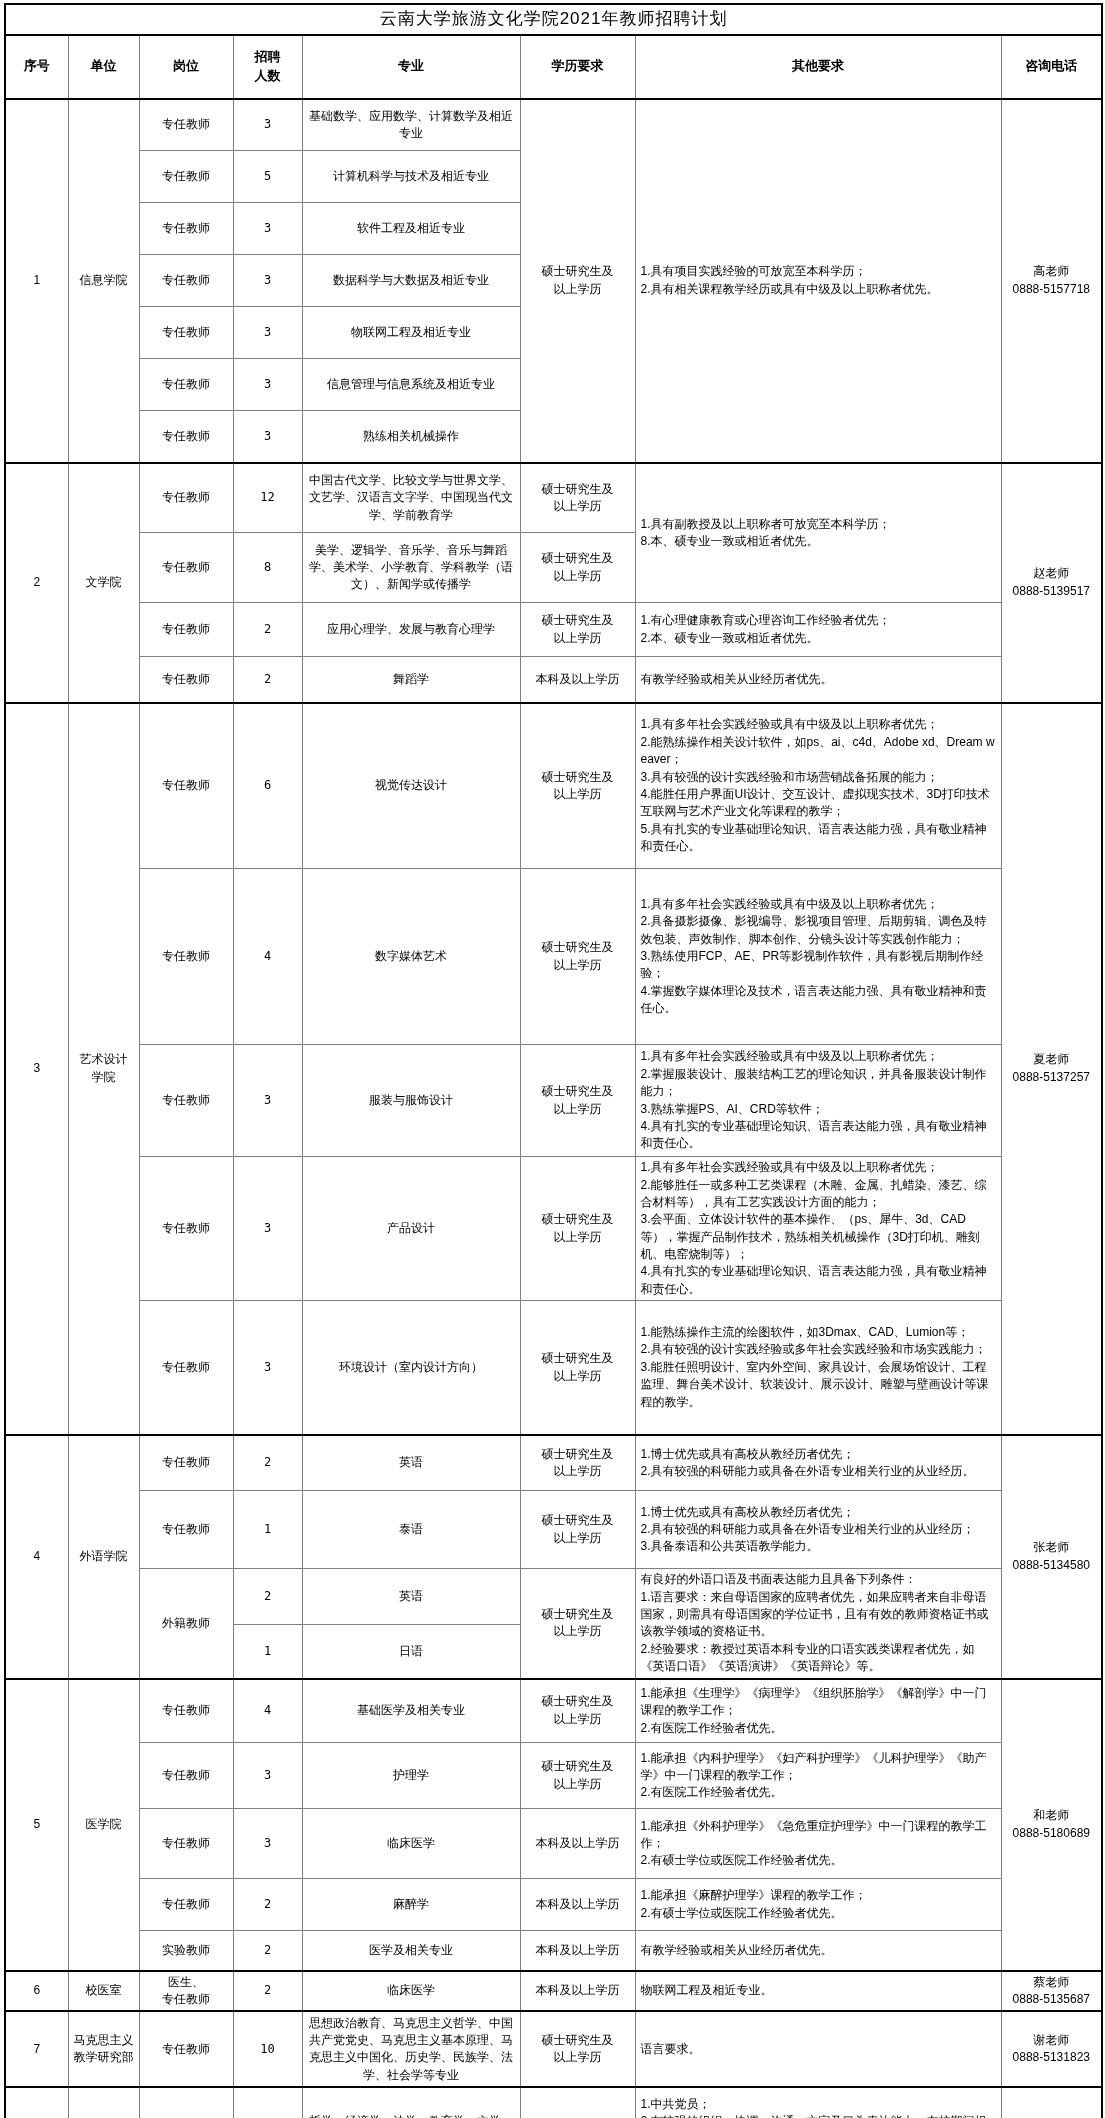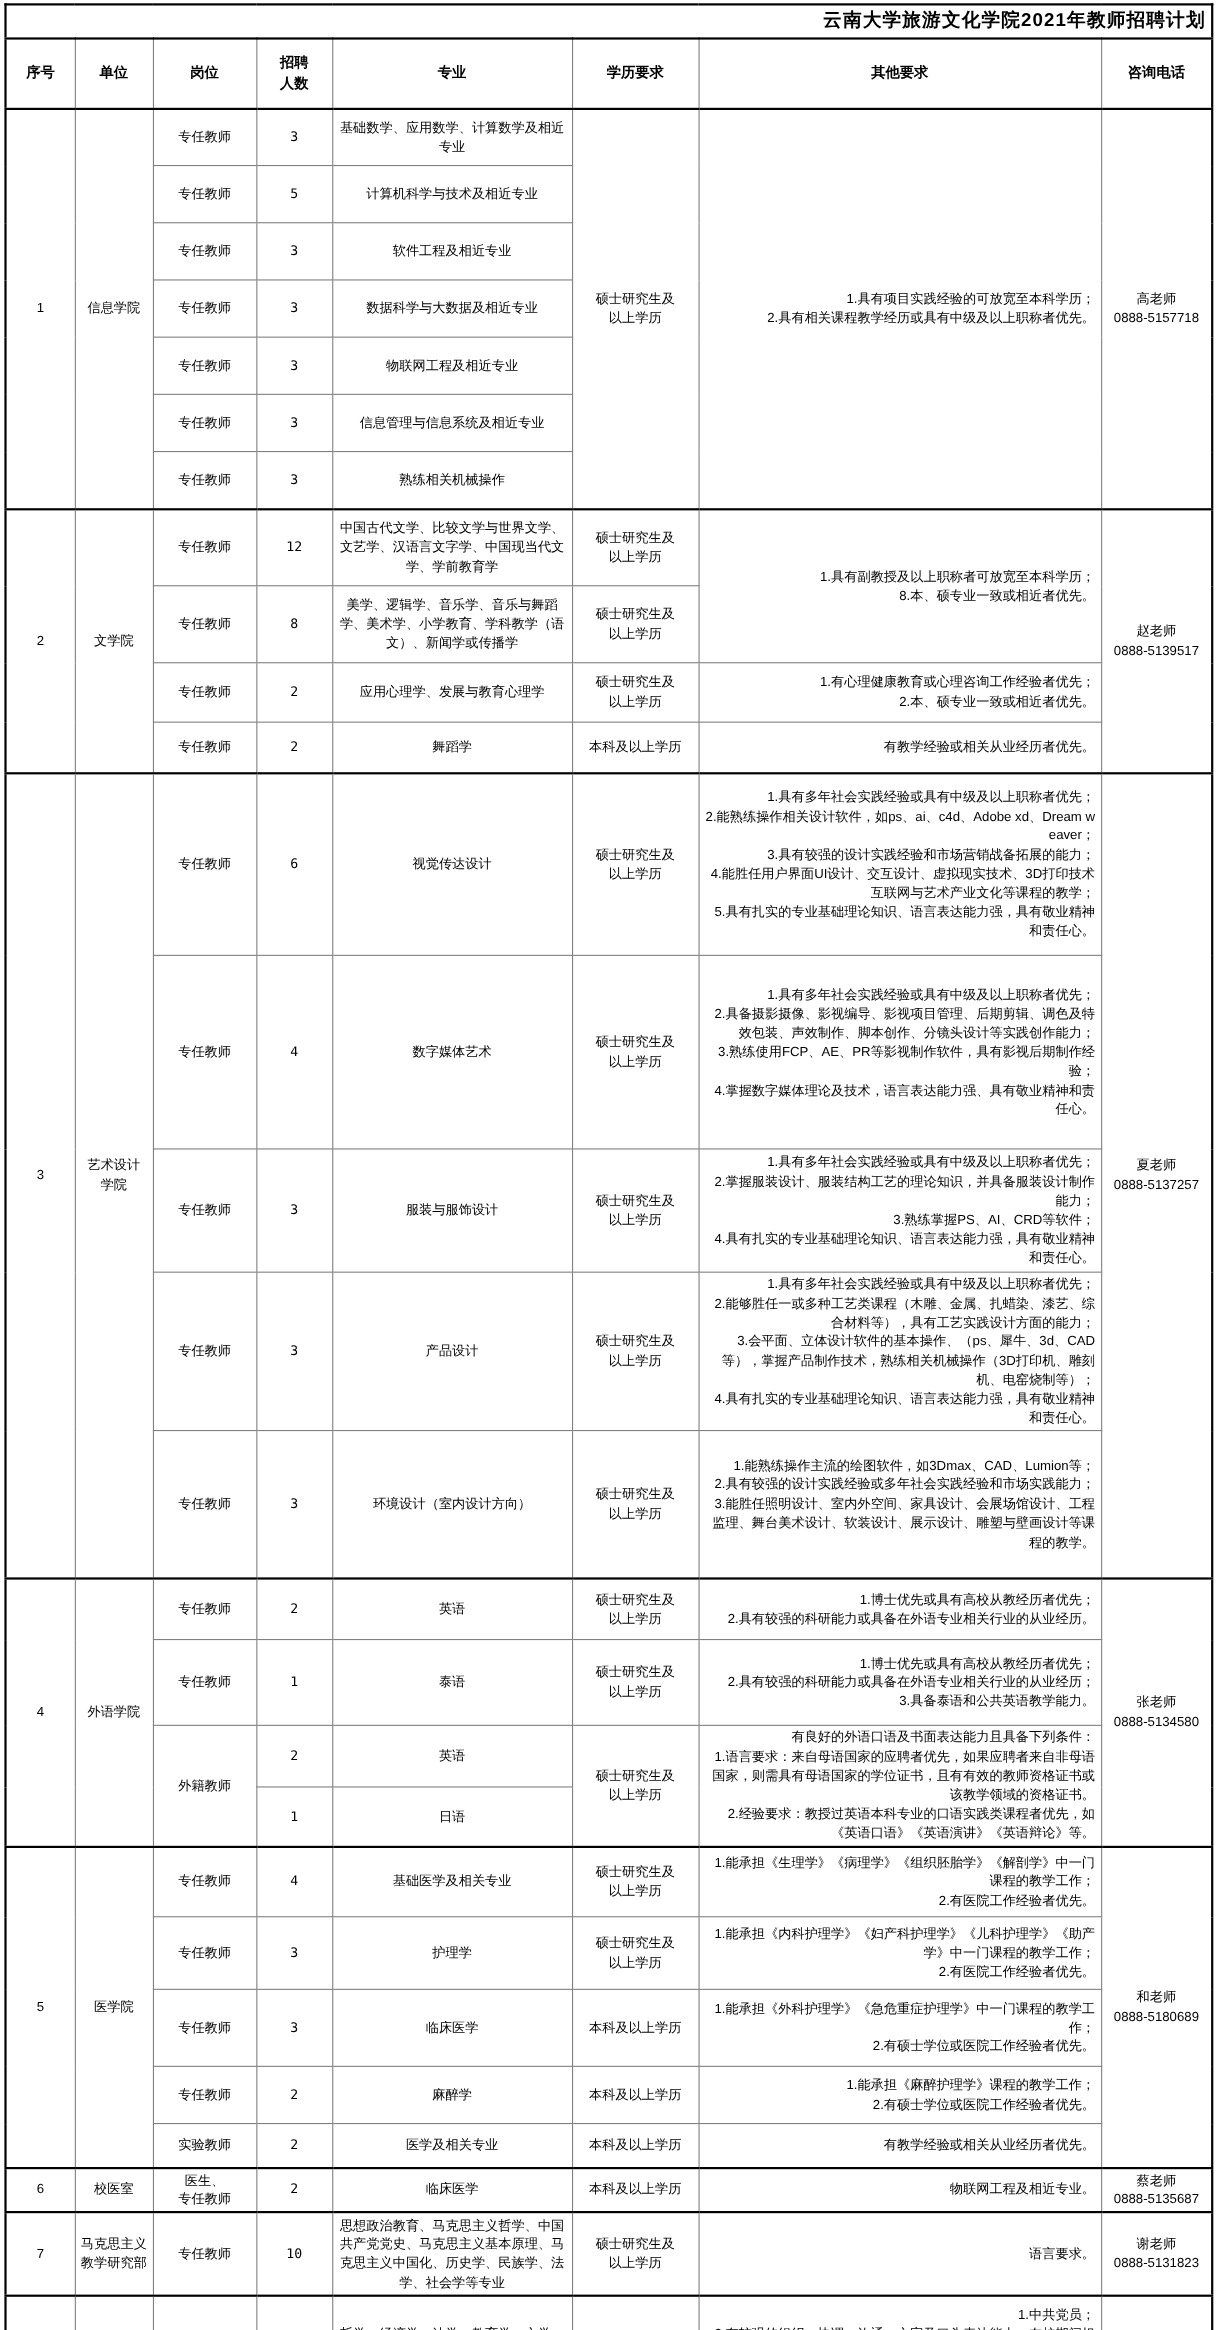--- a/index.html
+++ b/index.html
@@ -2,23 +2,23 @@
 <html><head>
 <meta charset="utf-8">
 <style>
   html,body{margin:0;padding:0;background:#fff;}
   body{width:1105px;font-family:"Liberation Sans","DejaVu Sans",sans-serif;color:#000;}
   .wrap{padding:3px 4px;}
   table{border-collapse:collapse;table-layout:fixed;width:1097px;border:2px solid #000;}
   td,th{border:1px solid #808080;padding:2px 5px;font-size:12px;line-height:1.45;
         vertical-align:middle;text-align:center;white-space:pre-line;word-break:break-all;}
   th{font-weight:bold;font-size:13px;border-bottom:2px solid #000;}
-  .title-row td{font-size:17px;font-weight:bold;border-bottom:2px solid #000;white-space:normal;letter-spacing:1px;text-align:right;}
+  .title-row td{font-size:17px;font-weight:normal;border-bottom:2px solid #000;white-space:normal;letter-spacing:1px;}
   tr.sec td{border-top:2px solid #000;}
-  td.other{text-align:right;}
+  td.other{text-align:left;}
   td.num{font-family:"DejaVu Sans Mono","Liberation Mono",monospace;font-size:12px;}
 </style>
 </head>
 <body>
 
 <div class="wrap">
 <table>
   <colgroup>
     <col style="width:63px">
         <col style="width:71px">

